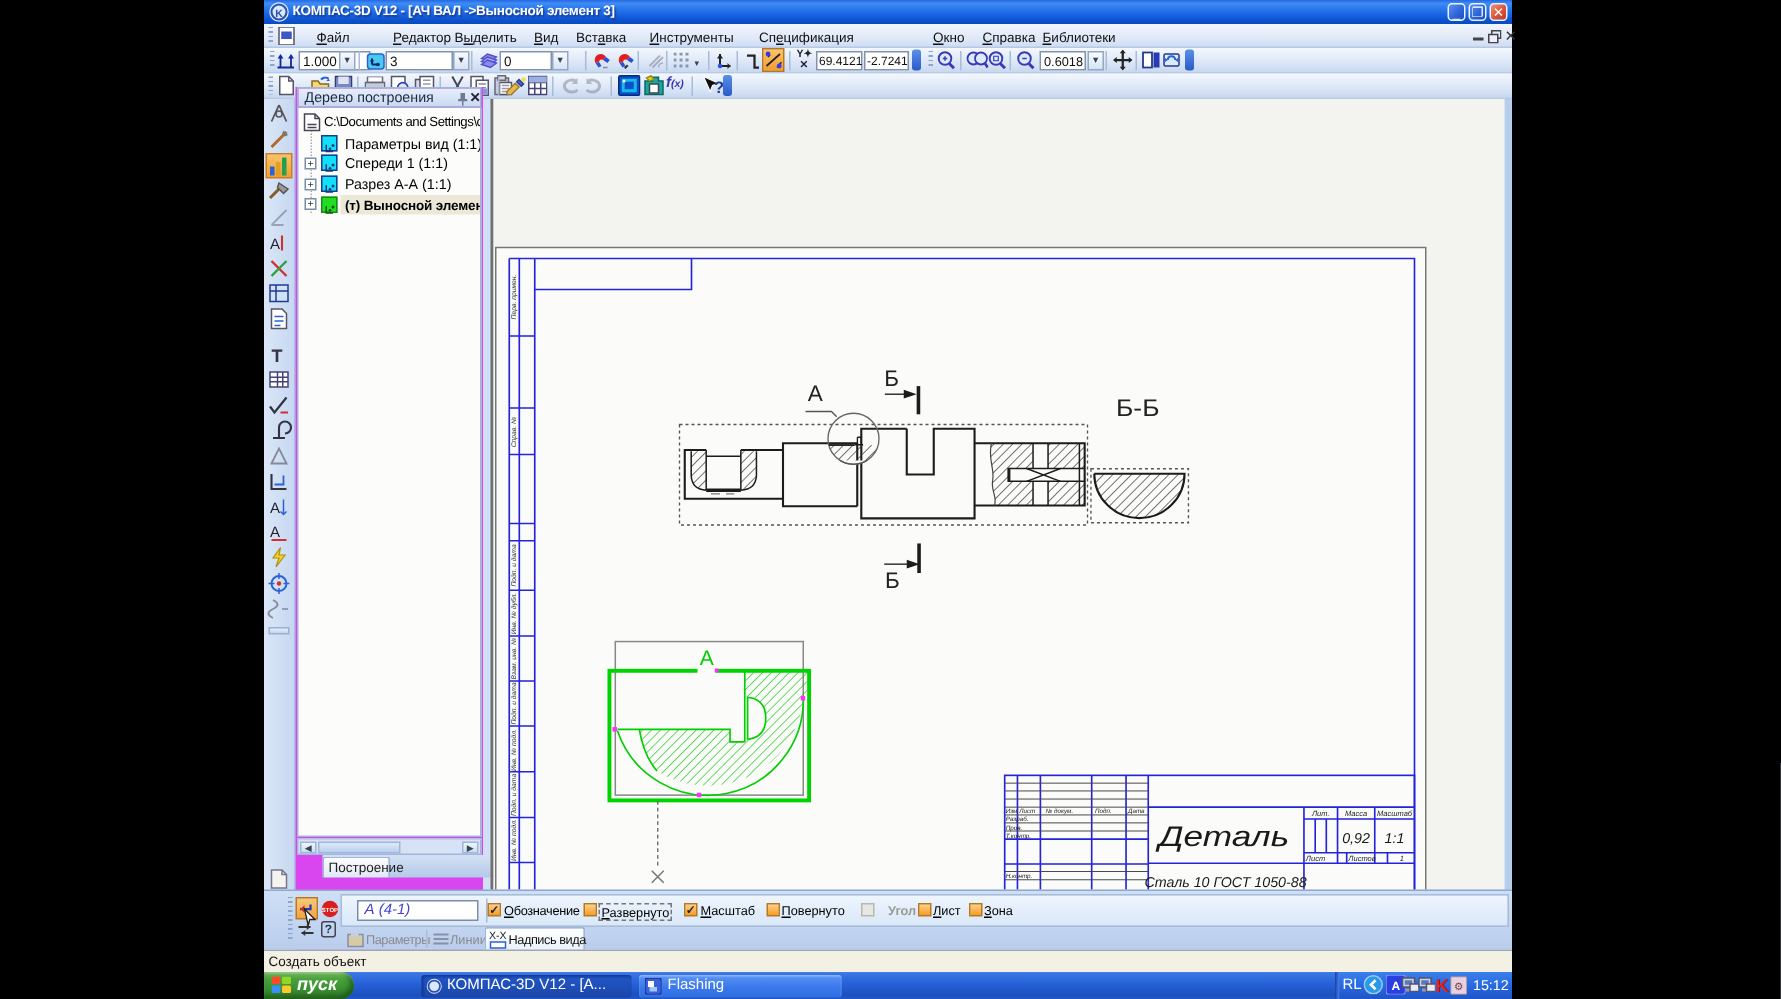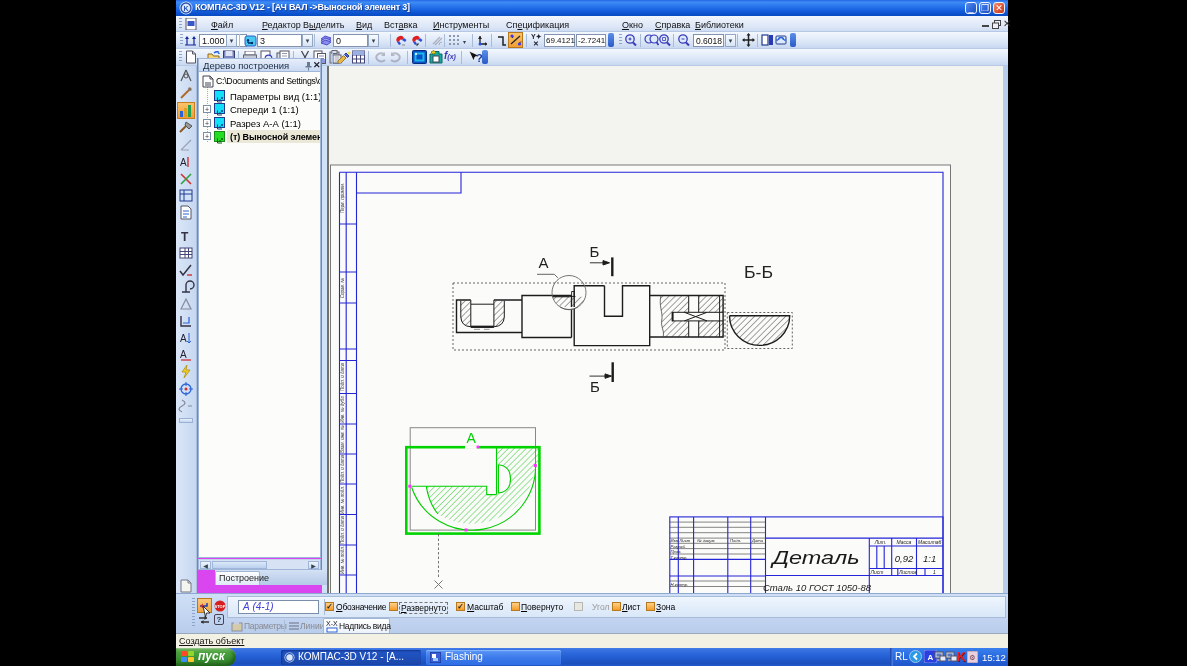--- a/index.html
+++ b/index.html
@@ -43,21 +43,21 @@
   #rborder { left:827px; top:66px; width:5px; height:527px; background:#b6cdec; }
   #cedge { left:151px; top:66px; width:2px; height:527px; background:#71716a; }
   
   #prop { left:0; top:593px; width:832px; height:40px; background:linear-gradient(180deg,#cfdff6,#b9cdec); border-top:1px solid #8fa8cf;}
   #propmain { position:absolute; left:51px; top:2px; width:779px; height:22px; background:linear-gradient(180deg,#eef5fd,#d9e7f8); border:1px solid #a8bcd8;}
   .ckb { position:absolute; top:8px; width:9px; height:9px; background:linear-gradient(180deg,#ffd089,#f59d27); border:1px solid #b8791e; font-size:8px; line-height:8px; text-align:center; color:#222; font-weight:bold;}
   .cklbl { position:absolute; top:8px; font-size:8.5px; color:#000; white-space:nowrap;}
   .cklbl u {text-decoration:underline;}
   #proptabs { position:absolute; left:51px; top:24px; width:779px; height:16px; }
   
-  #status { left:0; top:633px; width:832px; height:15px; background:#f3f1e4; border-top:1px solid #9aa8bb; font-size:9px; color:#111; padding:2px 0 0 3px;text-decoration:underline;}
+  #status { left:0; top:633px; width:832px; height:15px; background:#f3f1e4; border-top:1px solid #9aa8bb; font-size:9px; color:#111; padding:2px 0 0 3px;}
   #taskbar { left:0; top:648px; width:832px; height:18px;
     background:linear-gradient(180deg,#4a81e8 0%,#3a74e4 6%,#2561d6 45%,#1c50bf 85%,#2258c8 100%); }
   #start { position:absolute; left:0; top:0; width:60px; height:18px; border-radius:0 9px 9px 0;
     background:linear-gradient(180deg,#7aba6a 0%,#4aa23e 25%,#3c9233 60%,#2f7d28 100%);
     box-shadow:inset -2px -2px 4px #1d5a18, inset 0 1px 1px #a8d89a; color:#fff; font-weight:bold; font-style:italic; font-size:12px; }
   .taskbtn { position:absolute; top:2px; height:15px; border-radius:2px; color:#fff; font-size:10px; overflow:hidden; white-space:nowrap;}
 </style></head>
 <body>
 <div id="scr">
 
@@ -641,21 +641,21 @@
       <div class="abs" style="left:96px;top:2px;width:1px;height:16px;background:#aabbd4;"></div>
       <div class="ckb" style="left:97px;top:5px;">✓</div>
       <div class="cklbl" style="left:108px;top:5px;letter-spacing:-0.2px;"><u>О</u>бозначение</div>
       <div class="ckb" style="left:161px;top:5px;"></div>
       <div class="cklbl" style="left:171px;top:5px;border:1px dashed #777;padding:0 1px;"><u>Р</u>азвернуто</div>
       <div class="ckb" style="left:228px;top:5px;">✓</div>
       <div class="cklbl" style="left:239px;top:5px;"><u>М</u>асштаб</div>
       <div class="ckb" style="left:283px;top:5px;"></div>
       <div class="cklbl" style="left:293px;top:5px;"><u>П</u>овернуто</div>
       <div class="ckb" style="left:346px;top:5px;background:#e8e8e2;border-color:#b8b8b0;"></div>
-      <div class="cklbl" style="left:364px;top:5px;color:#9a9a94;">Угол</div>
+      <div class="cklbl" style="left:364px;top:5px;color:#9a9a94;font-weight:bold;">Угол</div>
       <div class="ckb" style="left:384px;top:5px;"></div>
       <div class="cklbl" style="left:394px;top:5px;"><u>Л</u>ист</div>
       <div class="ckb" style="left:418px;top:5px;"></div>
       <div class="cklbl" style="left:428px;top:5px;"><u>З</u>она</div>
     </div>
     <div id="proptabs">
       <svg class="abs" style="left:4px;top:3px" width="12" height="11" opacity="0.6">
           <rect x="1" y="2" width="10" height="8" fill="#e8c878" stroke="#667"></rect>
           <rect x="3" y="0.5" width="5" height="3" fill="#ccd"></rect>
         </svg>

